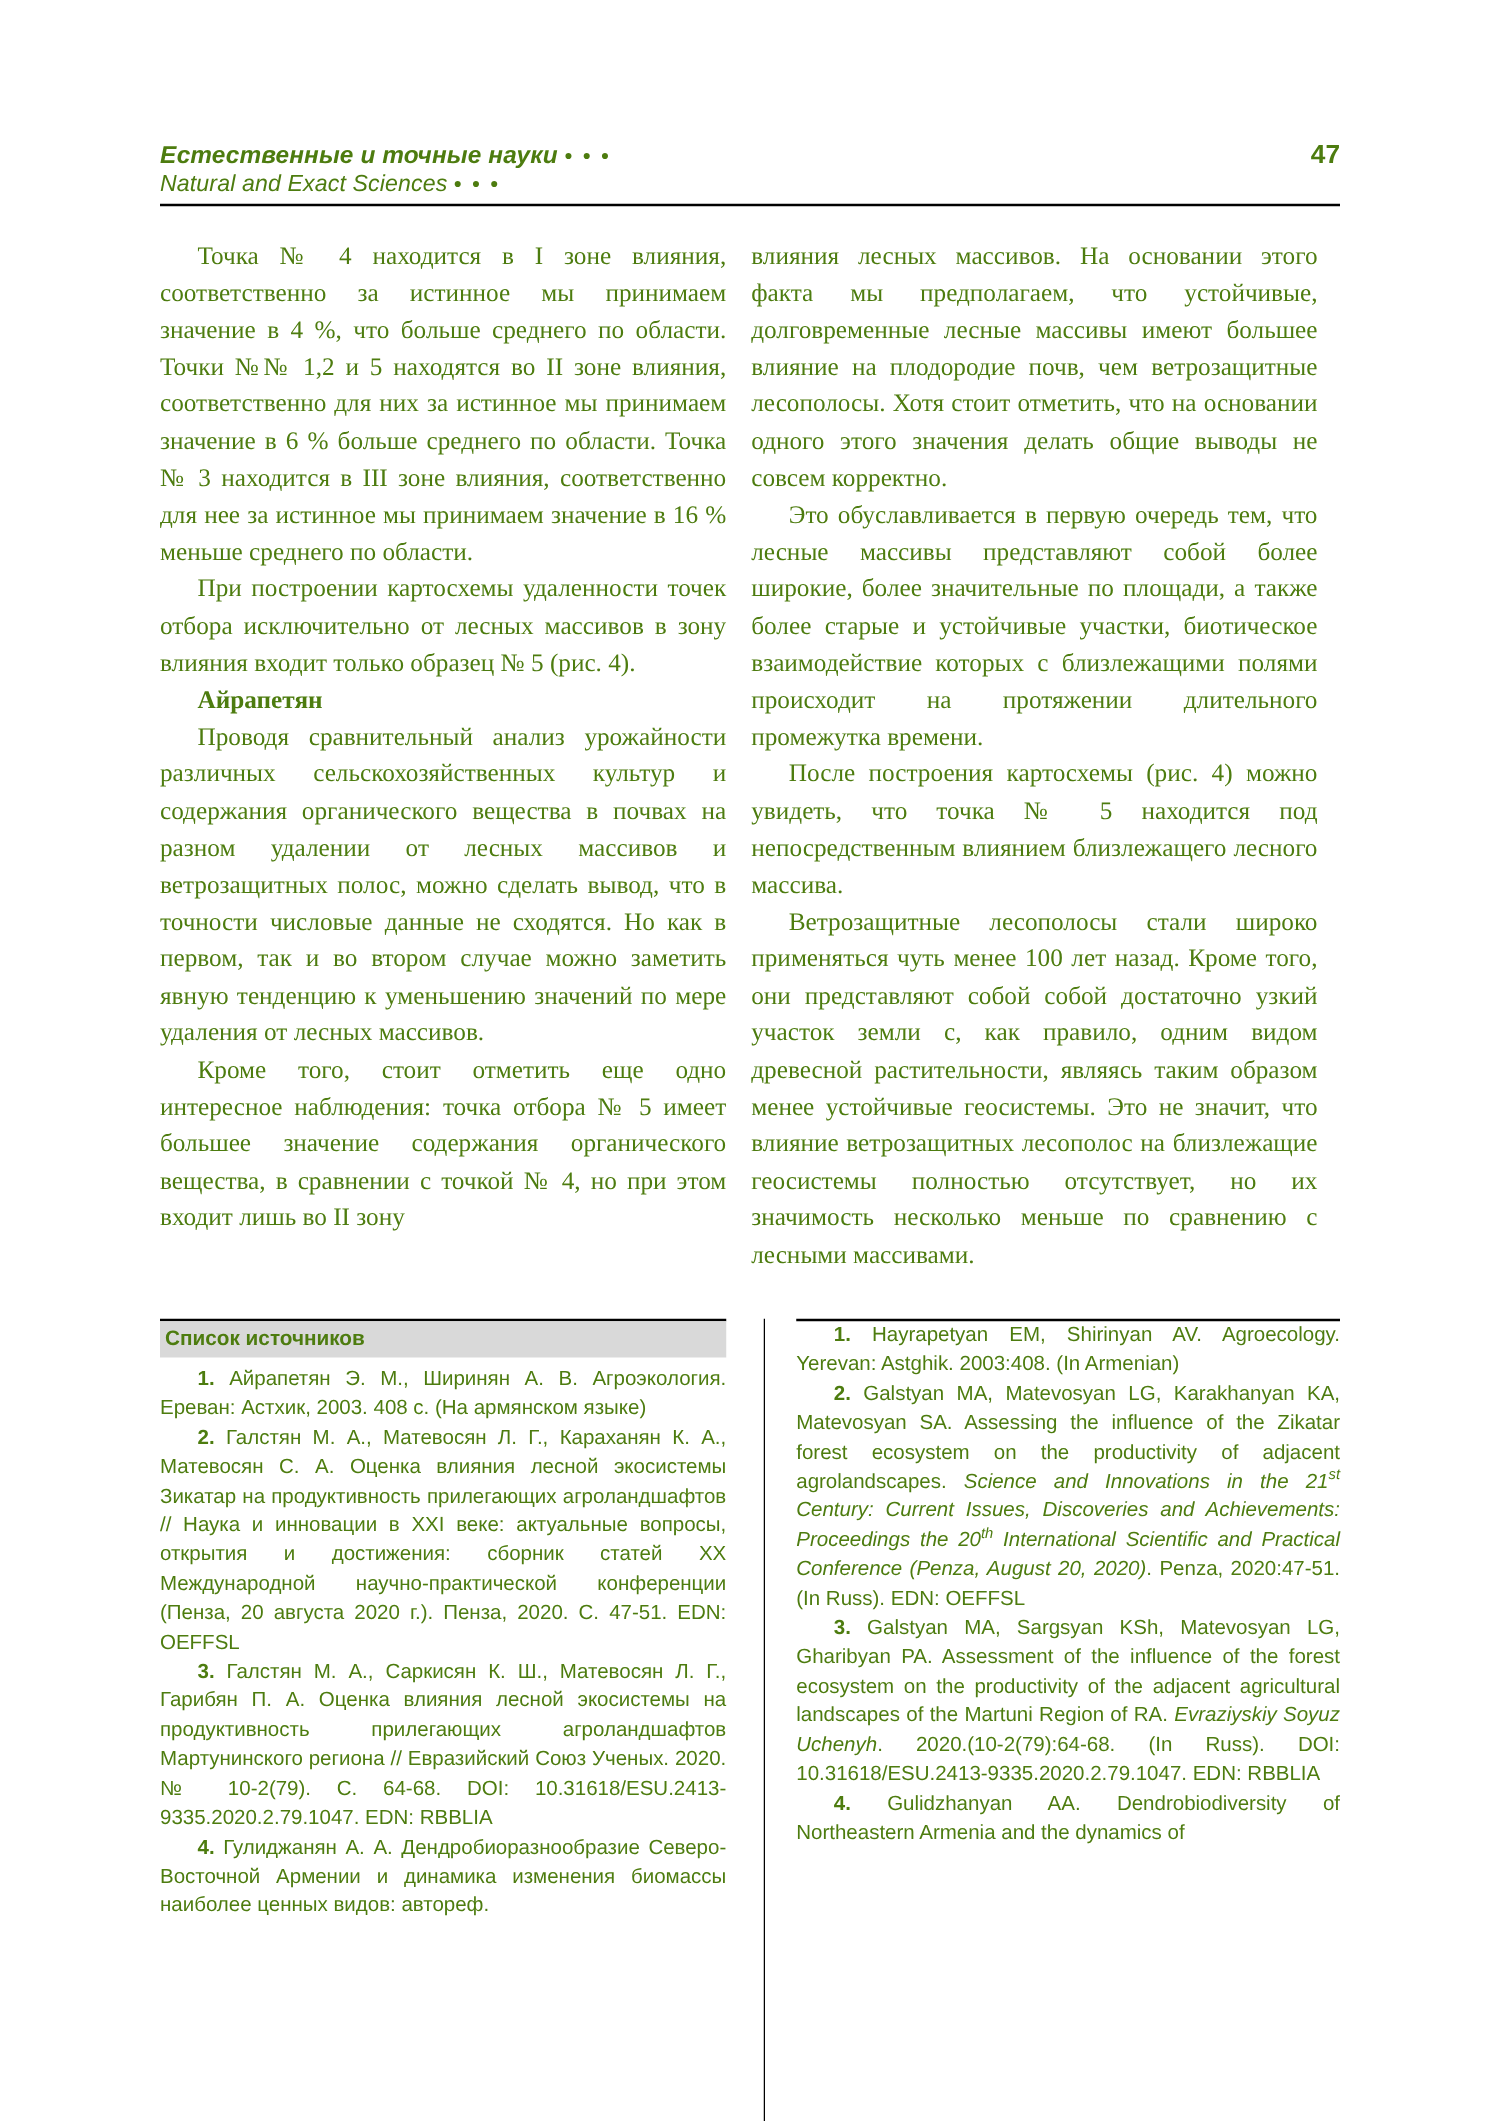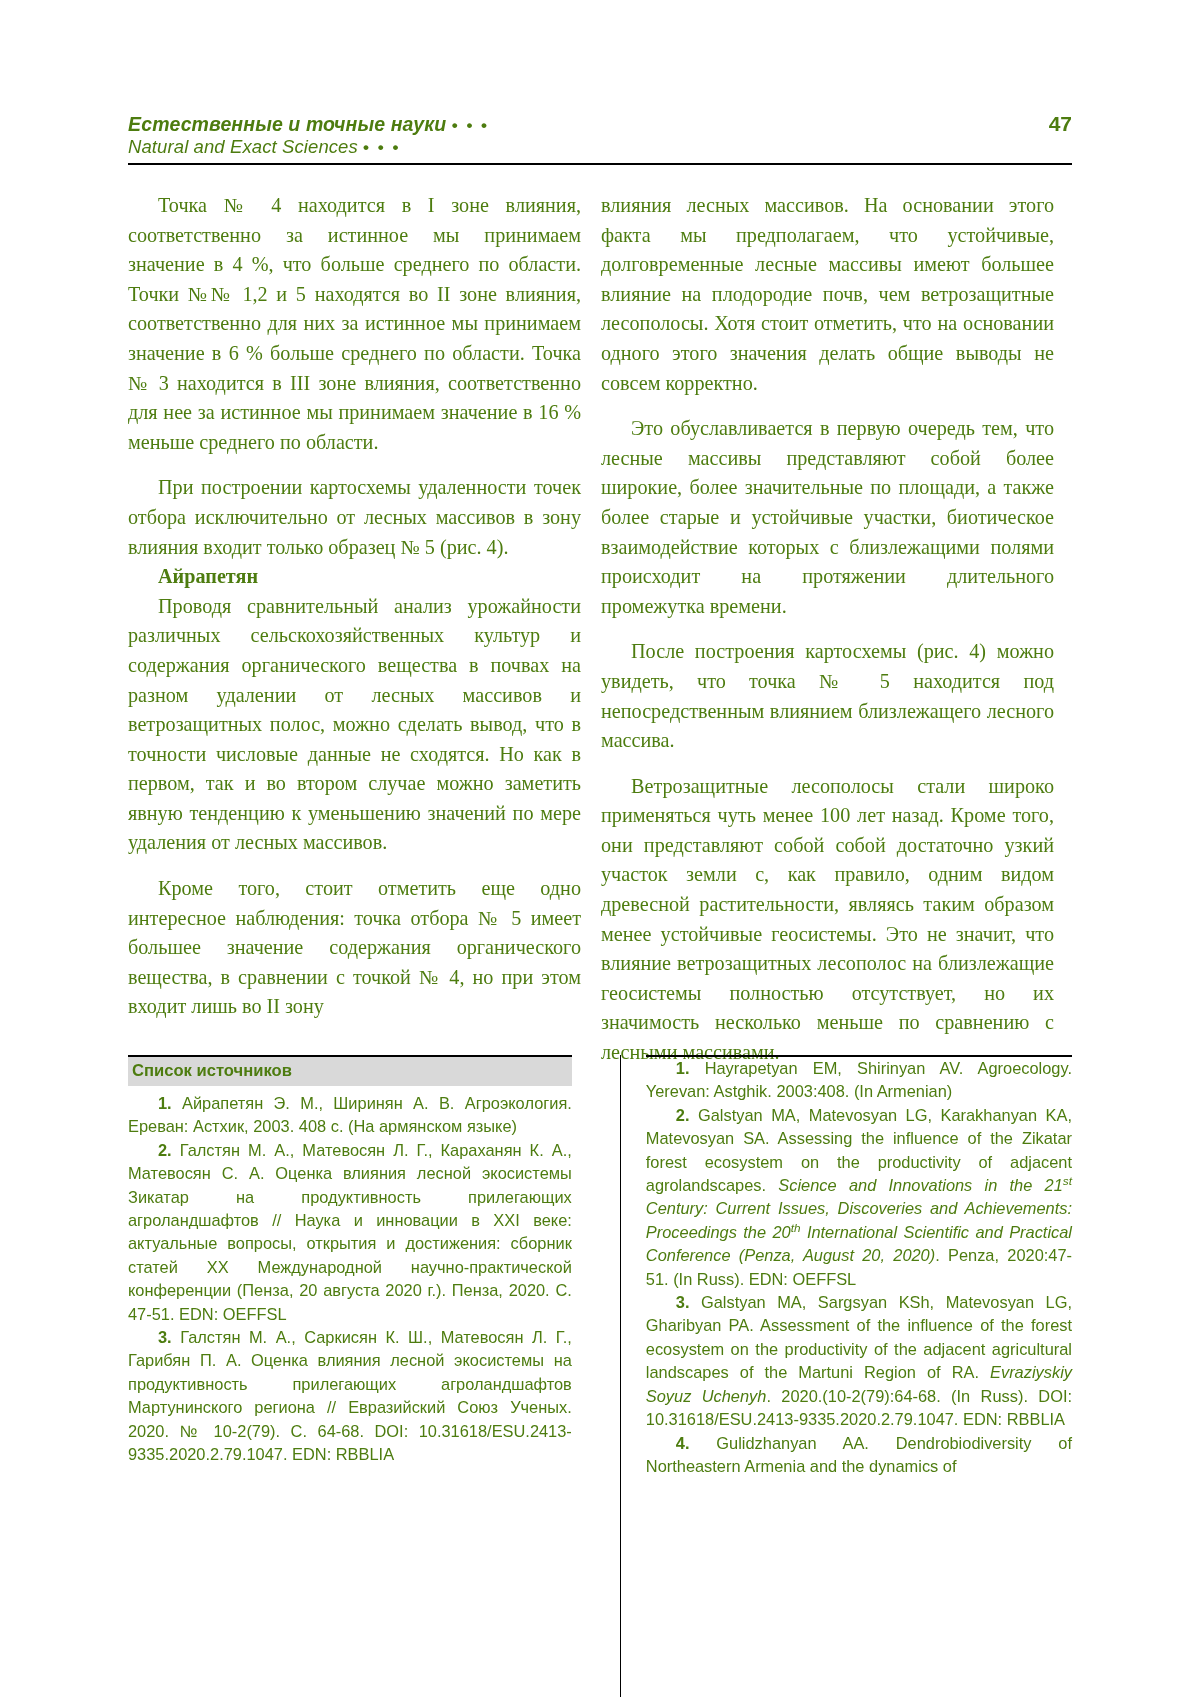--- a/index.html
+++ b/index.html
@@ -74,38 +74,38 @@
   p.body {
     margin: 0;
     text-align: justify;
     text-justify: inter-word;
     font-size: 20.2px;
     line-height: 29.6px;
     text-indent: 30px;
     hyphens: auto;
   }
   p.body + p.body {
-    margin-top: 16px;
+    margin-top: 0;
   }
   .subhead {
     margin: 0;
     text-indent: 30px;
     font-weight: bold;
     font-size: 20.2px;
     line-height: 29.6px;
   }
 
   
   .refs {
     position: absolute;
     left: 128px;
     top: 1055px;
     width: 944px;
     display: flex;
-    column-gap: 56px;
+    column-gap: 38px;
   }
   .refcol {
     width: 453px;
     position: relative;
   }
   .refcol.right {
     padding-left: 18px;
     width: 435px;
   }
   .refcol.right:before {
@@ -194,20 +194,21 @@
   </div>
 
   <div class="refs">
 
     <div class="refcol left">
       <div class="refs-rule"></div>
       <div class="refs-title">Список источников</div>
       <p class="ref"><span class="num">1.</span><span> Айрапетян Э. М., Ширинян А. В. Агроэкология. Ереван: Астхик, 2003. 408 с. (На армянском языке)</span></p>
       <p class="ref"><span class="num">2.</span><span> Галстян М. А., Матевосян Л. Г., Караханян К. А., Матевосян С. А. Оценка влияния лесной экосистемы Зикатар на продуктивность прилегающих агроландшафтов // Наука и инновации в XXI веке: актуальные вопросы, открытия и достижения: сборник статей XX Международной научно-практической конференции (Пенза, 20 августа 2020 г.). Пенза, 2020. С. 47-51. EDN: OEFFSL</span></p>
       <p class="ref"><span class="num">3.</span><span> Галстян М. А., Саркисян К. Ш., Матевосян Л. Г., Гарибян П. А. Оценка влияния лесной экосистемы на продуктивность прилегающих агроландшафтов Мартунинского региона // Евразийский Союз Ученых. 2020. № 10-2(79). С. 64-68. DOI: 10.31618/ESU.2413-9335.2020.2.79.1047. EDN: RBBLIA</span></p>
+      <p class="ref"><span class="num">4.</span><span> Гулиджанян А. А. Дендробиоразнообразие Северо-Восточной Армении и динамика изменения биомассы наиболее ценных видов: автореф.</span></p>
     </div>
 
     <div class="refcol right">
       <div class="refs-rule"></div>
       <p class="ref"><span class="num">1.</span><span> Hayrapetyan EM, Shirinyan AV. Agroecology. Yerevan: Astghik. 2003:408. (In Armenian)</span></p>
       <p class="ref"><span class="num">2.</span><span> Galstyan MA, Matevosyan LG, Karakhanyan KA, Matevosyan SA. Assessing the influence of the Zikatar forest ecosystem on the productivity of adjacent agrolandscapes. </span><i>Science and Innovations in the 21</i><i><sup>st</sup></i><i> Century: Current Issues, Discoveries and Achievements: Proceedings the 20</i><i><sup>th</sup></i><i> International Scientific and Practical Conference (Penza, August 20, 2020)</i><span>. Penza, 2020:47-51. (In Russ). EDN: OEFFSL</span></p>
       <p class="ref"><span class="num">3.</span><span> Galstyan MA, Sargsyan KSh, Matevosyan LG, Gharibyan PA. Assessment of the influence of the forest ecosystem on the productivity of the adjacent agricultural landscapes of the Martuni Region of RA. </span><i>Evraziyskiy Soyuz Uchenyh</i><span>. 2020.(10-2(79):64-68. (In Russ). DOI: 10.31618/ESU.2413-9335.2020.2.79.1047. EDN: RBBLIA</span></p>
       <p class="ref"><span class="num">4.</span><span> Gulidzhanyan AA. Dendrobiodiversity of Northeastern Armenia and the dynamics of</span></p>
     </div>
 

